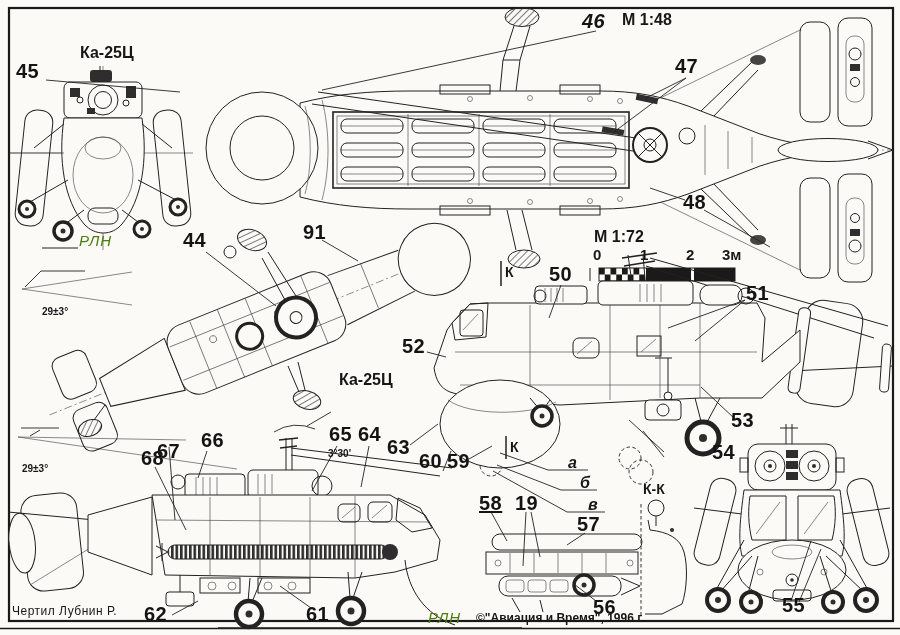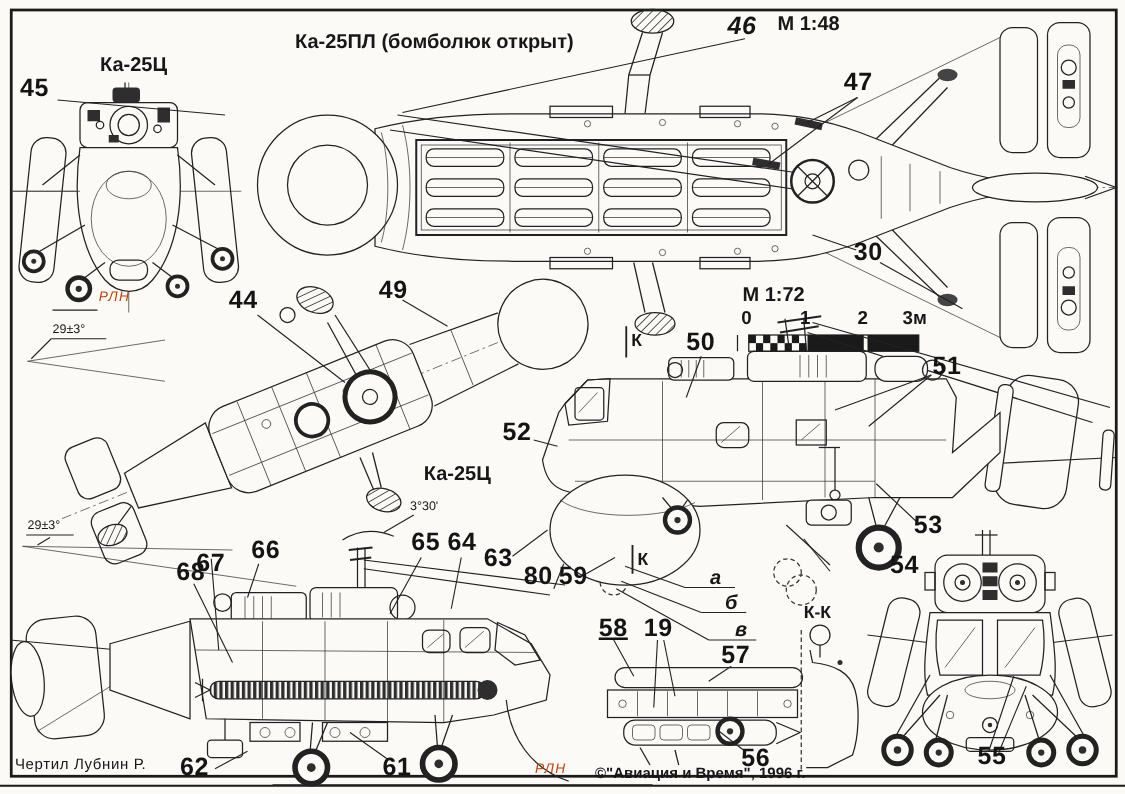--- a/index.html
+++ b/index.html
@@ -9,24 +9,24 @@
     font-family:"Liberation Sans","DejaVu Sans",sans-serif;
     color:#1b1b1b;
   }
   #canvas { position:relative; width:900px; height:635px; }
   #art { position:absolute; left:0; top:0; }
   .txt { position:absolute; white-space:nowrap; color:#171717; }
   .plabel { position:absolute; font-weight:bold; font-size:20px; color:#141414; letter-spacing:.5px; white-space:nowrap; }
   .title { font-weight:bold; font-size:16px; }
   .scale { font-weight:bold; font-size:16px; }
   .tick  { font-weight:bold; font-size:15px; }
-  .anno-angle  { font-size:10px; font-weight:normal; }
+  .anno-angle  { font-size:10px; font-weight:bold;margin-top:48px; }
   .anno-letter { font-size:16px; font-weight:bold; font-style:italic; }
   .anno-k { font-size:14px; font-weight:bold; }
-  .rln { font-size:11px; font-style:italic; letter-spacing:1px; color:#c2410c; }
+  .rln { font-size:15px; font-style:italic; letter-spacing:1px; color:#4d7c0f; }
   .credit { font-size:12px; letter-spacing:.5px; }
   .copyright { font-size:12px; font-weight:bold; }
   
   .ln   { fill:none; stroke:#222; stroke-width:1; }
   .ln2  { fill:none; stroke:#222; stroke-width:1.6; }
   .thin { fill:none; stroke:#3a3a3a; stroke-width:.6; }
   .ldr  { fill:none; stroke:#222; stroke-width:.9; }
   .dk   { fill:#2e2e2e; stroke:none; }
   .wfill{ fill:#fbfaf7; stroke:#222; stroke-width:1; }
   .dashc{ fill:none; stroke:#333; stroke-width:1; stroke-dasharray:3.5 2.5; }
@@ -548,21 +548,20 @@
         <line x1="40" y1="430" x2="30" y2="436"></line>
     <line x1="331" y1="412" x2="307" y2="426"></line>
         <path d="M274,432 Q293,420 315,429" fill="none"></path>
 
     <line x1="501" y1="261" x2="501" y2="286" stroke-width="1.5"></line>
     <line x1="506" y1="436" x2="506" y2="459" stroke-width="1.5"></line>
   </g>
 </svg>
 
   <span class="txt title" style="left:80px;top:44px">Ка-25Ц</span>
-  <span class="txt title" style="left:236px;top:25px">Ка-25ПЛ (бомболюк открыт)</span>
   <span class="txt title" style="left:339px;top:371px">Ка-25Ц</span>
 
   <span class="txt scale" style="left:622px;top:11px">М 1:48</span>
   <span class="txt scale" style="left:594px;top:228px">М 1:72</span>
   <span class="txt tick" style="left:593px;top:246px">0</span>
   <span class="txt tick" style="left:640px;top:246px">1</span>
   <span class="txt tick" style="left:686px;top:246px">2</span>
   <span class="txt tick" style="left:722px;top:246px">3м</span>
 
   <span class="txt anno-angle" style="left:42px;top:258px">29±3°</span>
@@ -580,34 +579,34 @@
   <span class="txt anno-letter" style="left:580px;top:474px">б</span>
   <span class="txt anno-letter" style="left:588px;top:496px">в</span>
 
   <span class="txt credit" style="left:12px;top:604px">Чертил Лубнин Р.</span>
   <span class="txt copyright" style="left:476px;top:611px">©"Авиация и Время", 1996 г.</span>
 
   <div style="position:absolute;left:0;top:0;width:900px;height:635px;pointer-events:none;">
       <span class="plabel" style="left: 16px; top: 60px;">45</span>
       <span class="plabel" style="left: 582px; top: 10px; font-style: italic;">46</span>
       <span class="plabel" style="left: 675px; top: 55px;">47</span>
-      <span class="plabel" style="left: 683px; top: 191px;">30</span>
+      <span class="plabel" style="left: 683px; top: 191px;">48</span>
       <span class="plabel" style="left: 183px; top: 229px;">44</span>
-      <span class="plabel" style="left: 303px; top: 221px;">49</span>
+      <span class="plabel" style="left: 303px; top: 221px;">91</span>
       <span class="plabel" style="left: 549px; top: 263px;">50</span>
       <span class="plabel" style="left: 746px; top: 282px;">51</span>
       <span class="plabel" style="left: 402px; top: 335px;">52</span>
       <span class="plabel" style="left: 731px; top: 409px;">53</span>
       <span class="plabel" style="left: 664px; top: 441px; margin-left: 48px;">54</span>
       <span class="plabel" style="left: 782px; top: 594px;">55</span>
       <span class="plabel" style="left: 593px; top: 596px;">56</span>
       <span class="plabel" style="left: 577px; top: 513px;">57</span>
       <span class="plabel" style="left: 479px; top: 492px; text-decoration: underline;">58</span>
       <span class="plabel" style="left: 515px; top: 492px;">19</span>
-      <span class="plabel" style="left: 419px; top: 450px;">80</span>
+      <span class="plabel" style="left: 419px; top: 450px;">60</span>
       <span class="plabel" style="left: 447px; top: 450px;">59</span>
       <span class="plabel" style="left: 306px; top: 603px;">61</span>
       <span class="plabel" style="left: 144px; top: 603px;">62</span>
       <span class="plabel" style="left: 387px; top: 436px;">63</span>
       <span class="plabel" style="left: 358px; top: 423px; text-align: center;">64</span>
       <span class="plabel" style="left: 329px; top: 423px; text-align: right;">65</span>
       <span class="plabel" style="left: 201px; top: 429px; text-align: right;">66</span>
       <span class="plabel" style="left: 157px; top: 440px;">67</span>
       <span class="plabel" style="left: 141px; top: 447px;">68</span>
     </div>

